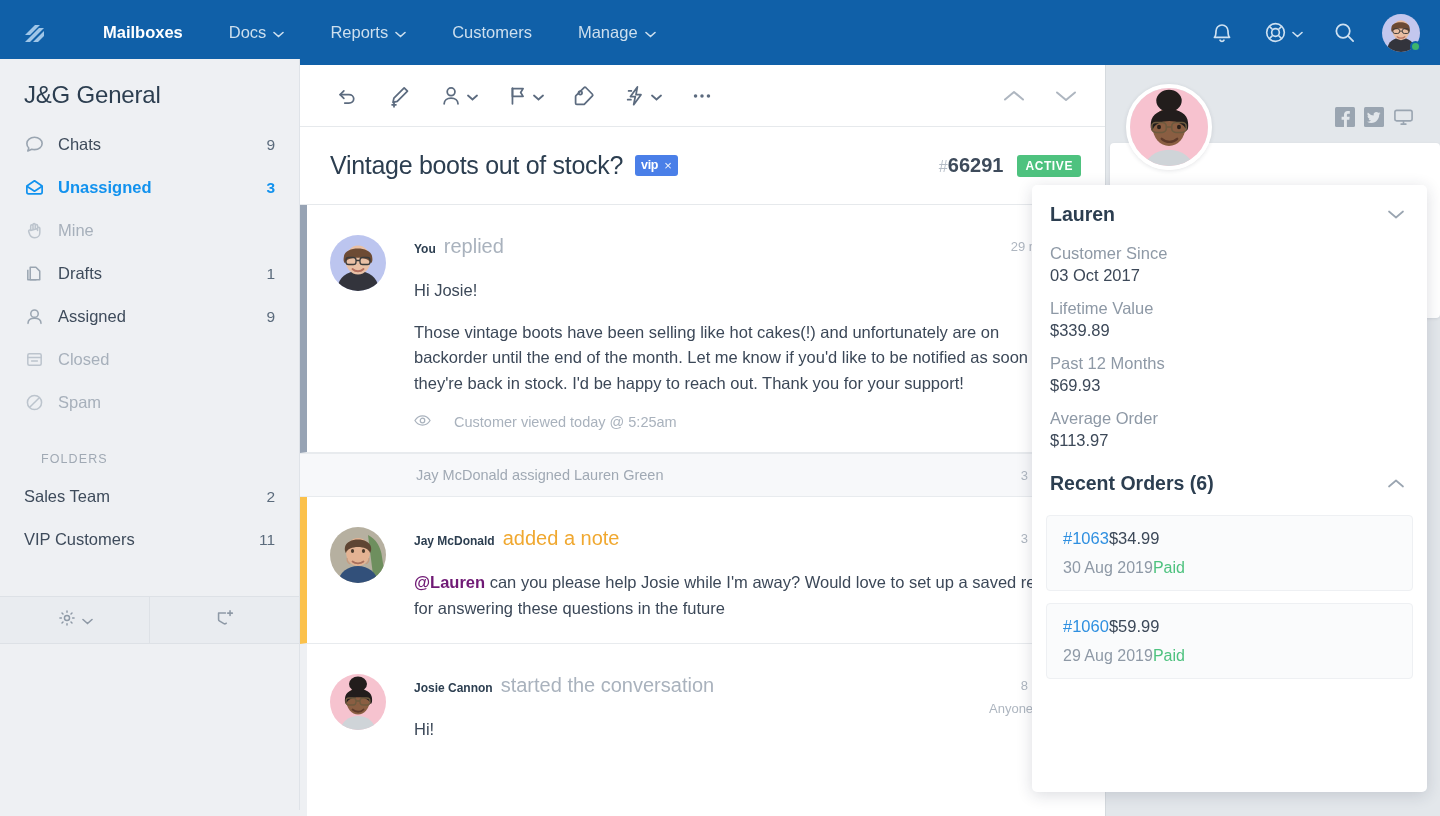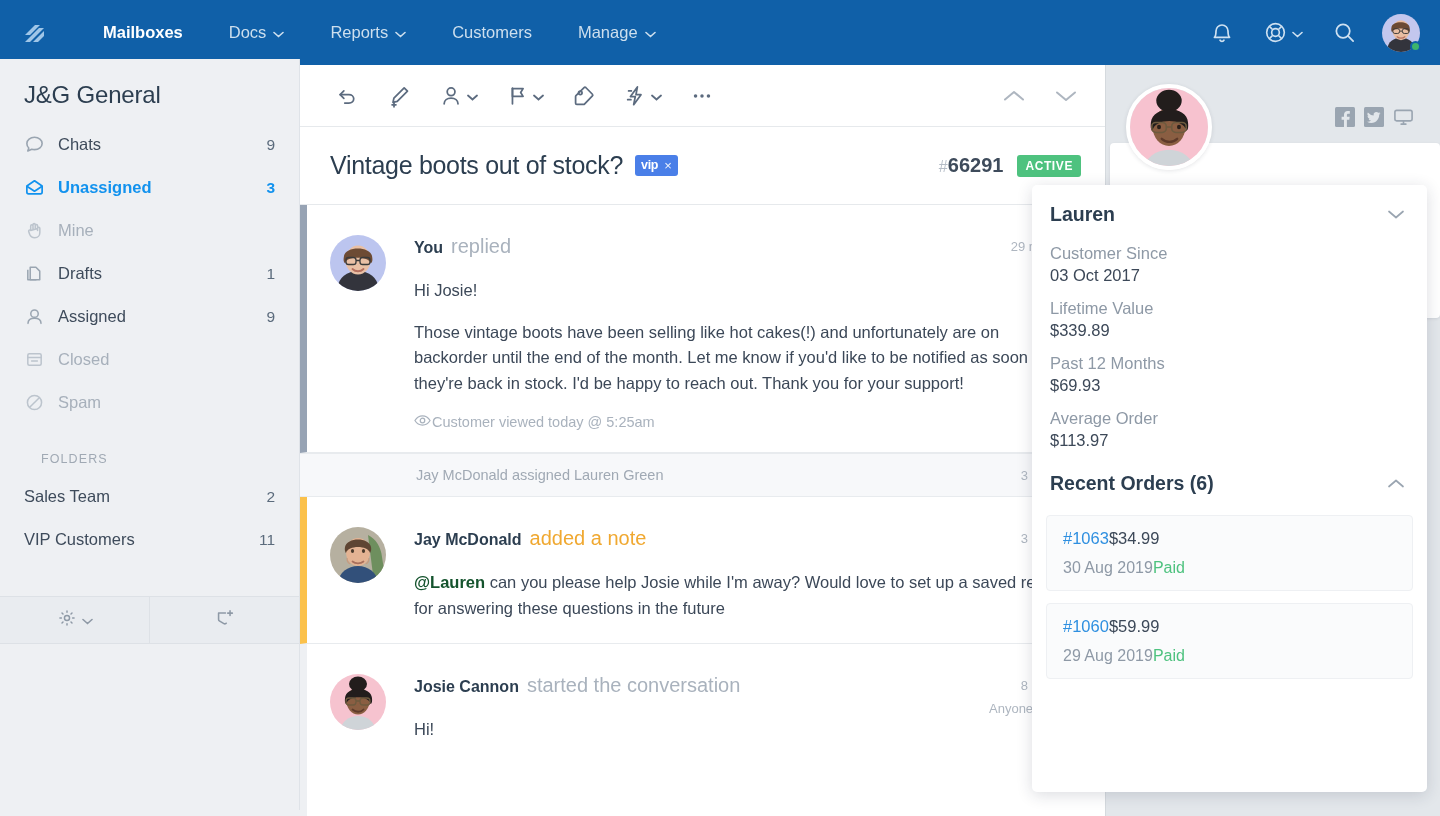--- a/index.html
+++ b/index.html
@@ -137,42 +137,42 @@
   }
 
   .msg { position: relative; padding: 30px 30px 22px 30px; border-bottom: 1px solid #e8ebee; }
   .msg.reply { border-left: 7px solid #97a3b4; padding-left: 23px; }
   .msg.note { border-left: 7px solid #fbc14b; padding-left: 23px; background: #fff; }
   .msg.start { border-left: 7px solid transparent; padding-left: 23px; border-bottom: none; }
   .msg-inner { display: flex; gap: 28px; }
   .msg-avatar { width: 56px; height: 56px; border-radius: 50%; flex-shrink: 0; overflow: hidden; }
   .msg-body { flex: 1; min-width: 0; position: relative; }
   .msg-head { display: flex; align-items: baseline; }
-  .msg-author { font-size: 16px; font-weight: bold; color: #2c3e50; }
+  .msg-author { font-size: 12px; font-weight: bold; color: #2c3e50; }
   .msg-action { font-size: 20px; color: #a9b2bd; margin-left: 8px; }
   .msg-action.note-action { color: #f0a830; }
   .msg-time {
     position: absolute; right: 0; top: 4px;
     font-size: 13px; color: #aeb6c0; text-align: right; white-space: nowrap;
   }
   .msg-time .sub { display: block; margin-top: 8px; }
   .msg-text { font-size: 16.5px; line-height: 1.55; color: #3c4858; margin-top: 20px; }
   .msg-text p + p { margin-top: 16px; }
   .msg-footnote {
-    display: flex; gap: 1px;
+    display: flex; gap: 23px;
     margin-top: 18px; font-size: 14.5px; color: #a9b2bd;
   }
   .event-row {
     background: #f7f8fa; border-top: 1px solid #e8ebee; border-bottom: 1px solid #e8ebee;
     height: 44px; display: flex; align-items: center;
     padding-left: 116px; padding-right: 30px;
     font-size: 14.5px; color: #a0a9b4; position: relative;
   }
   .event-row .evt-time { position: absolute; right: 30px; font-size: 13px; color: #aeb6c0; }
-  .mention { font-weight: bold; color: #14532d; }
+  .mention { font-weight: bold; color: #701a75; }
 
   
   .rightbg {
     position: absolute; top: 65px; left: 1105px;
     width: 335px; height: 751px; background: #e3e7eb;
     border-left: 1px solid #d5dade;
   }
   .cust-card {
     position: absolute; top: 143px; left: 1110px;
     width: 330px; height: 175px;

